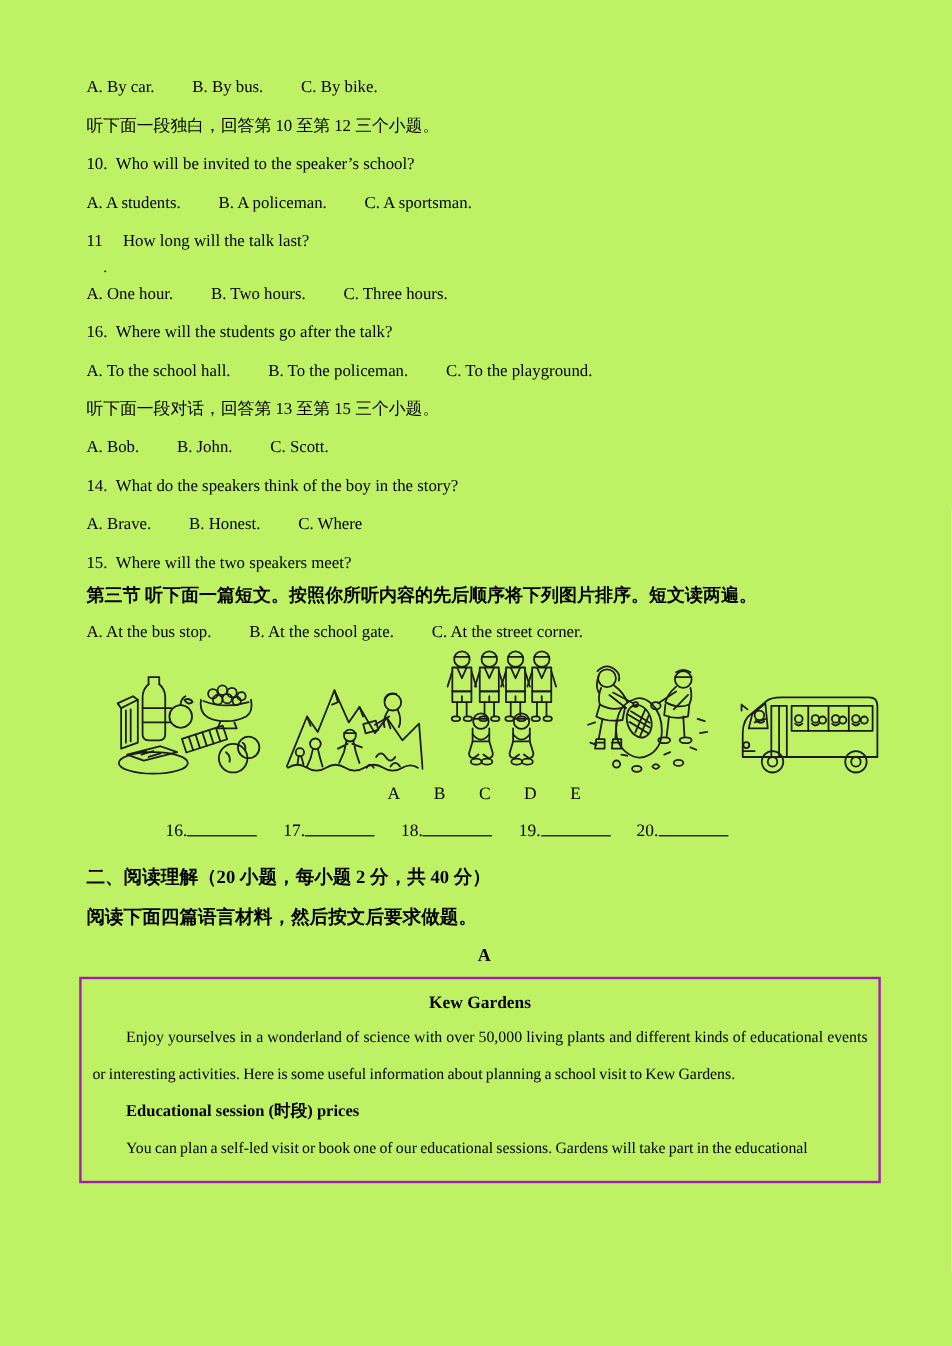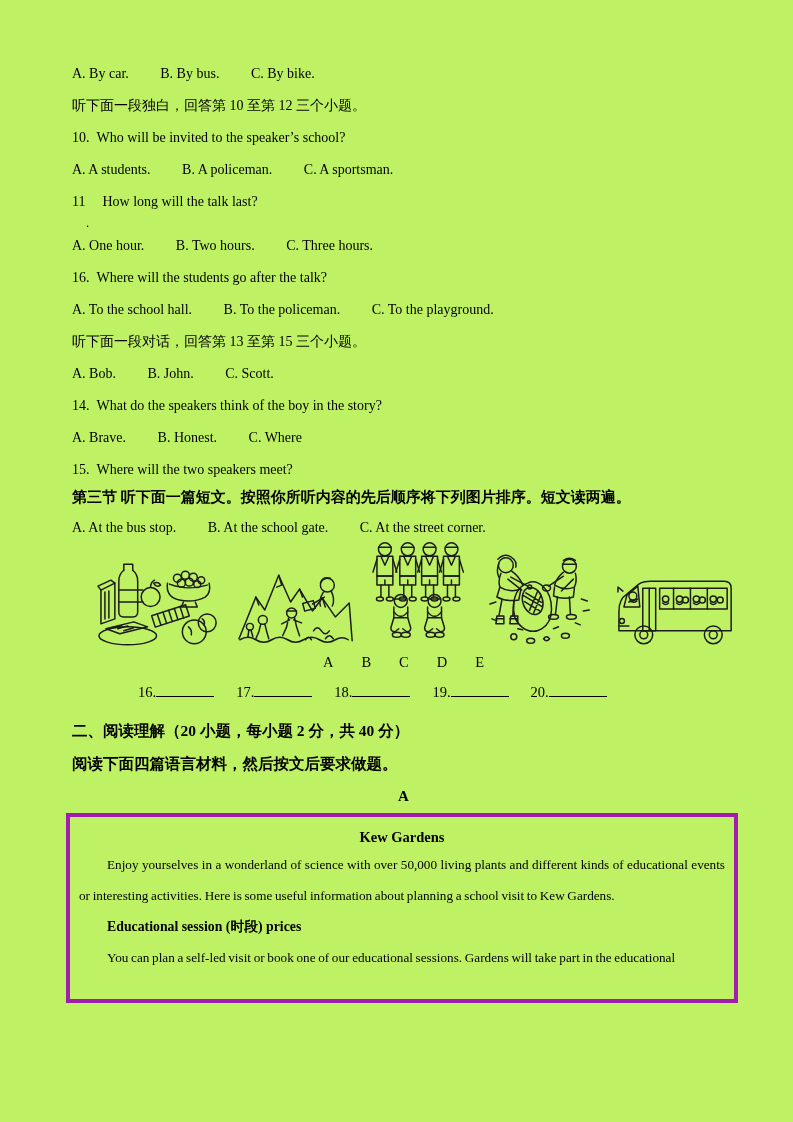--- a/index.html
+++ b/index.html
@@ -18,22 +18,22 @@
   .sec3{font-weight:bold;font-size:15px;line-height:30px;margin-top:-4px;white-space:normal;}
   .pictures-row{display:flex;align-items:flex-end;gap:18px;padding-left:22px;height:100px;margin-top:5px;}
   .pictures-row svg{stroke:#1c1c1c;stroke-width:1.5;fill:none;stroke-linecap:round;stroke-linejoin:round;}
   .letters-row{display:flex;justify-content:center;gap:28px;margin-top:4px;font-size:14.5px;line-height:18px;}
   .blanks-row{display:flex;padding-left:66px;gap:22px;margin-top:10px;font-size:14.5px;line-height:20px;}
   .blank .rule{display:inline-block;width:58px;height:15px;border-bottom:1.2px solid #000;}
   .h2{font-weight:bold;font-size:15.5px;line-height:33px;white-space:normal;}
   .h2.first{margin-top:12px;}
   .passage-label{text-align:center;font-weight:bold;font-size:15px;line-height:24px;margin-top:4px;}
   .passage-box{
-    border:4px solid #a21caf;margin-left:-6px;width:646px;height:150px;
-    padding:8px 9px 24px 9px;margin-top:5px;font-size:13.2px;overflow:hidden;
+    border:2px solid #a21caf;margin-left:-6px;width:646px;height:150px;
+    padding:8px 9px 10px 9px;margin-top:5px;font-size:13.2px;overflow:hidden;
   }
   .box-title{text-align:center;font-weight:bold;font-size:14.5px;line-height:24px;}
   .box-para{margin:0;text-indent:28px;text-align:justify;line-height:31px;word-spacing:-0.6px;}
   .box-heading{font-weight:bold;text-indent:28px;line-height:31px;font-size:13.8px;}
 </style>
 </head>
 <body>
 
 <div class="page">
   <div class="content">

